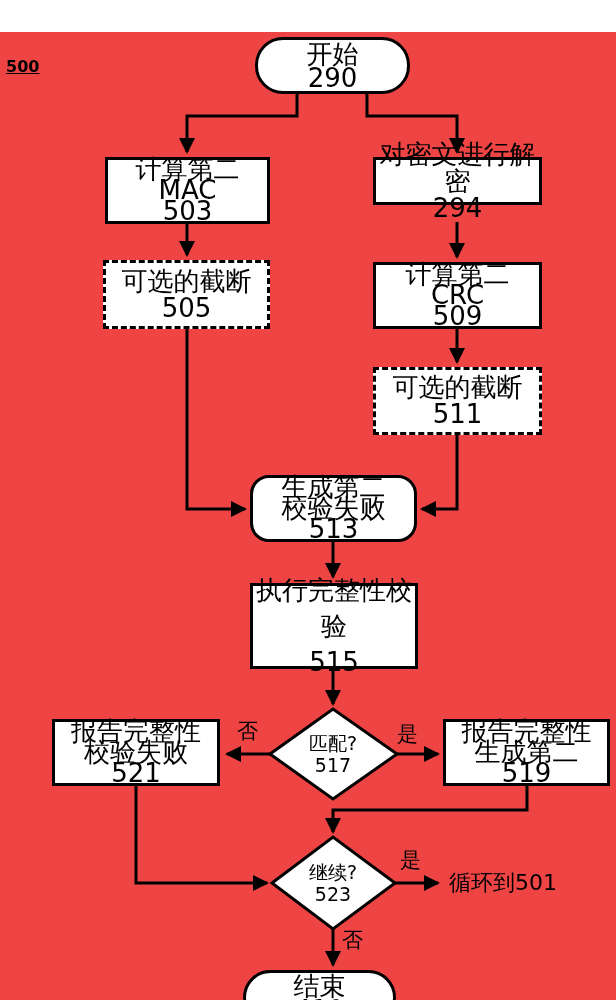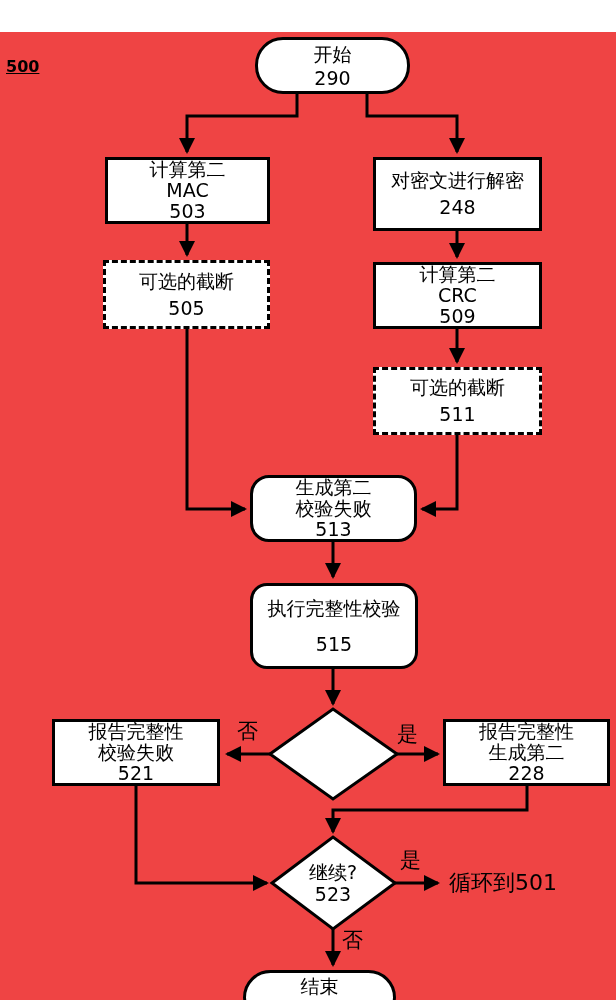--- a/index.html
+++ b/index.html
@@ -16,28 +16,28 @@
   #wires { position: absolute; left: 0; top: 0; }
   .node {
     position: absolute;
     box-sizing: border-box;
     border: 3px solid #000;
     background: #fff;
     display: flex;
     flex-direction: column;
     align-items: center;
     justify-content: center;
-    text-align: left;
-    font-size: 19px;
+    text-align: center;
+    font-size: 26px;
     line-height: 21px;
   }
   .node.dashed { border: 3px dashed #000; }
   .node.terminal { border-radius: 28px; line-height: 24px; }
   .node.two { line-height: 27px; }
-  .node.spread { line-height: 36px; border-radius: 17px; }
+  .node.spread { line-height: 36px; }
   .dtext {
     position: absolute;
     display: flex;
     flex-direction: column;
     align-items: center;
     justify-content: center;
     text-align: center;
     font-size: 19px;
     line-height: 22px;
     background: transparent;
@@ -102,23 +102,23 @@
     <div>计算第二</div>
     <div>MAC</div>
     <div>503</div>
   </div>
 
   <div class="node dashed two" style="left:103px; top:228px; width:167px; height:69px;">
     <div>可选的截断</div>
     <div>505</div>
   </div>
 
-  <div class="node two" style="left:373px; top:125px; width:169px; height:74px;">
+  <div class="node two" style="left:373px; top:125px; width:169px; height:48px;">
     <div>对密文进行解密</div>
-    <div>248</div>
+    <div>294</div>
   </div>
 
   <div class="node" style="left:373px; top:230px; width:169px; height:67px;">
     <div>计算第二</div>
     <div>CRC</div>
     <div>509</div>
   </div>
 
   <div class="node dashed two" style="left:373px; top:335px; width:169px; height:68px;">
     <div>可选的截断</div>
@@ -129,25 +129,29 @@
     <div>生成第二</div>
     <div>校验失败</div>
     <div>513</div>
   </div>
 
   <div class="node spread" style="left:250px; top:551px; width:168px; height:86px;">
     <div>执行完整性校验</div>
     <div>515</div>
   </div>
 
+  <div class="dtext" style="left:273px; top:699px; width:120px; height:46px;">
+    <div>匹配?</div>
+    <div>517</div>
+  </div>
 
   <div class="node" style="left:443px; top:687px; width:167px; height:67px;">
     <div>报告完整性</div>
     <div>生成第二</div>
-    <div>228</div>
+    <div>519</div>
   </div>
 
   <div class="node" style="left:52px; top:687px; width:168px; height:67px;">
     <div>报告完整性</div>
     <div>校验失败</div>
     <div>521</div>
   </div>
 
   <div class="dtext" style="left:273px; top:828px; width:120px; height:46px;text-align:right;">
     <div>继续?</div>

